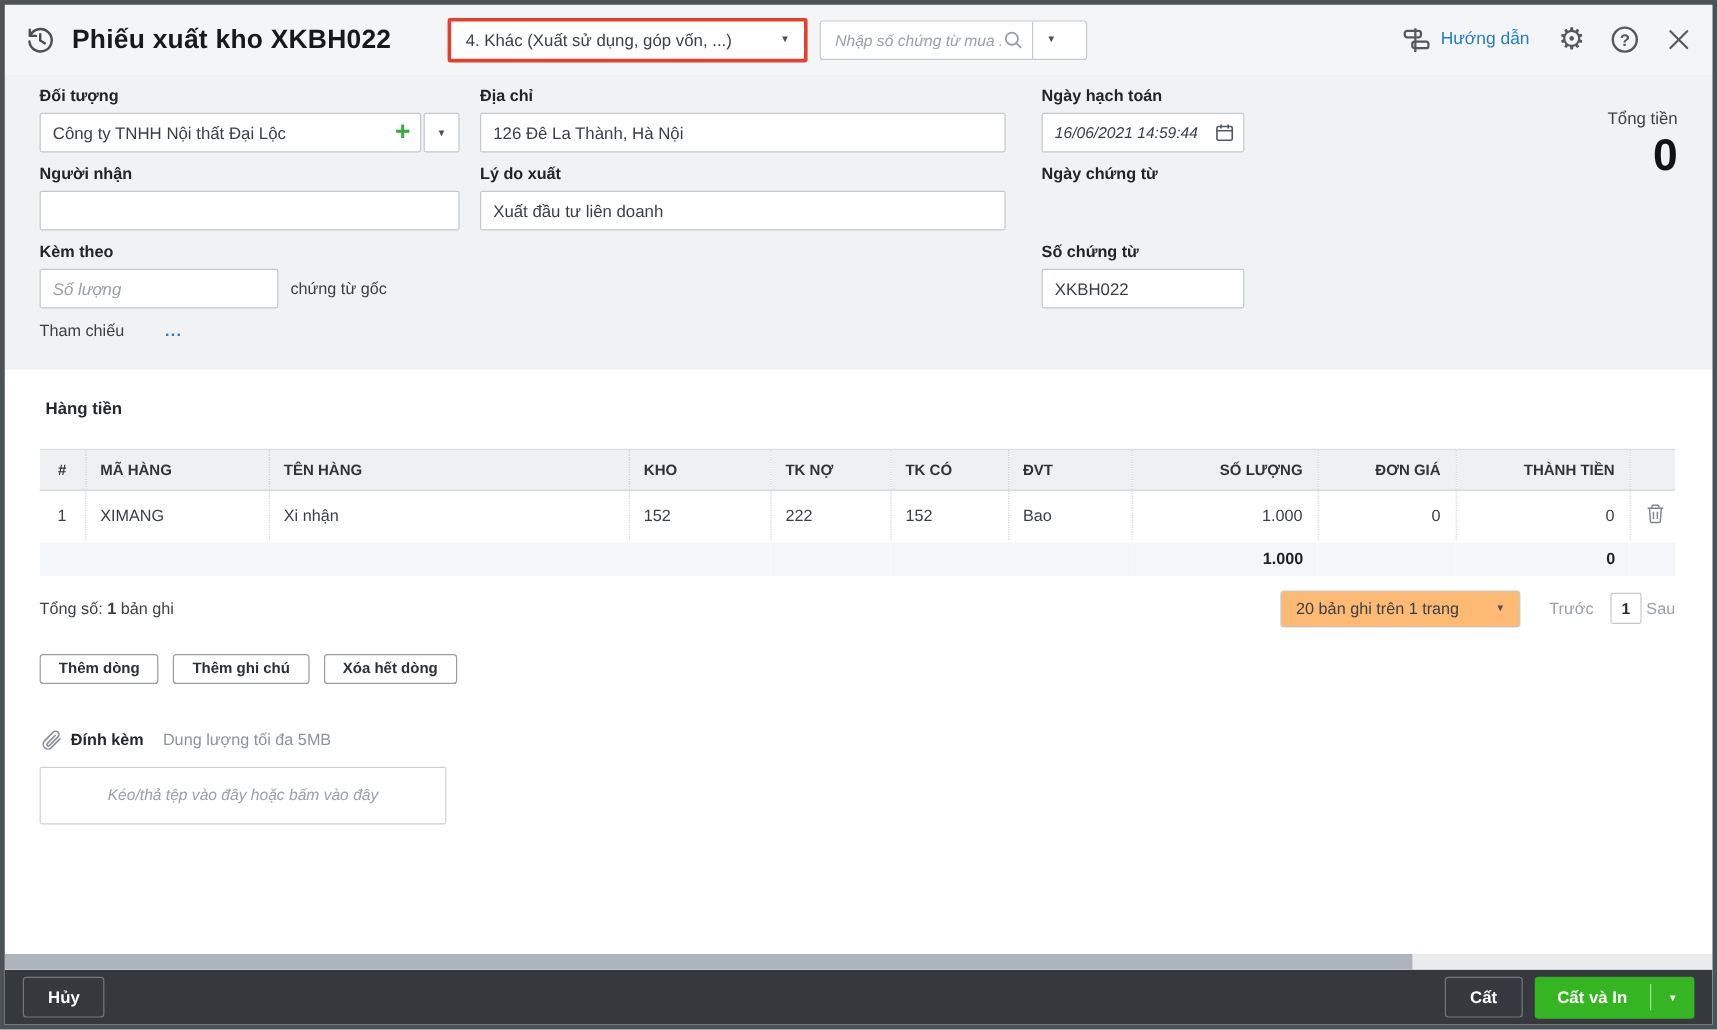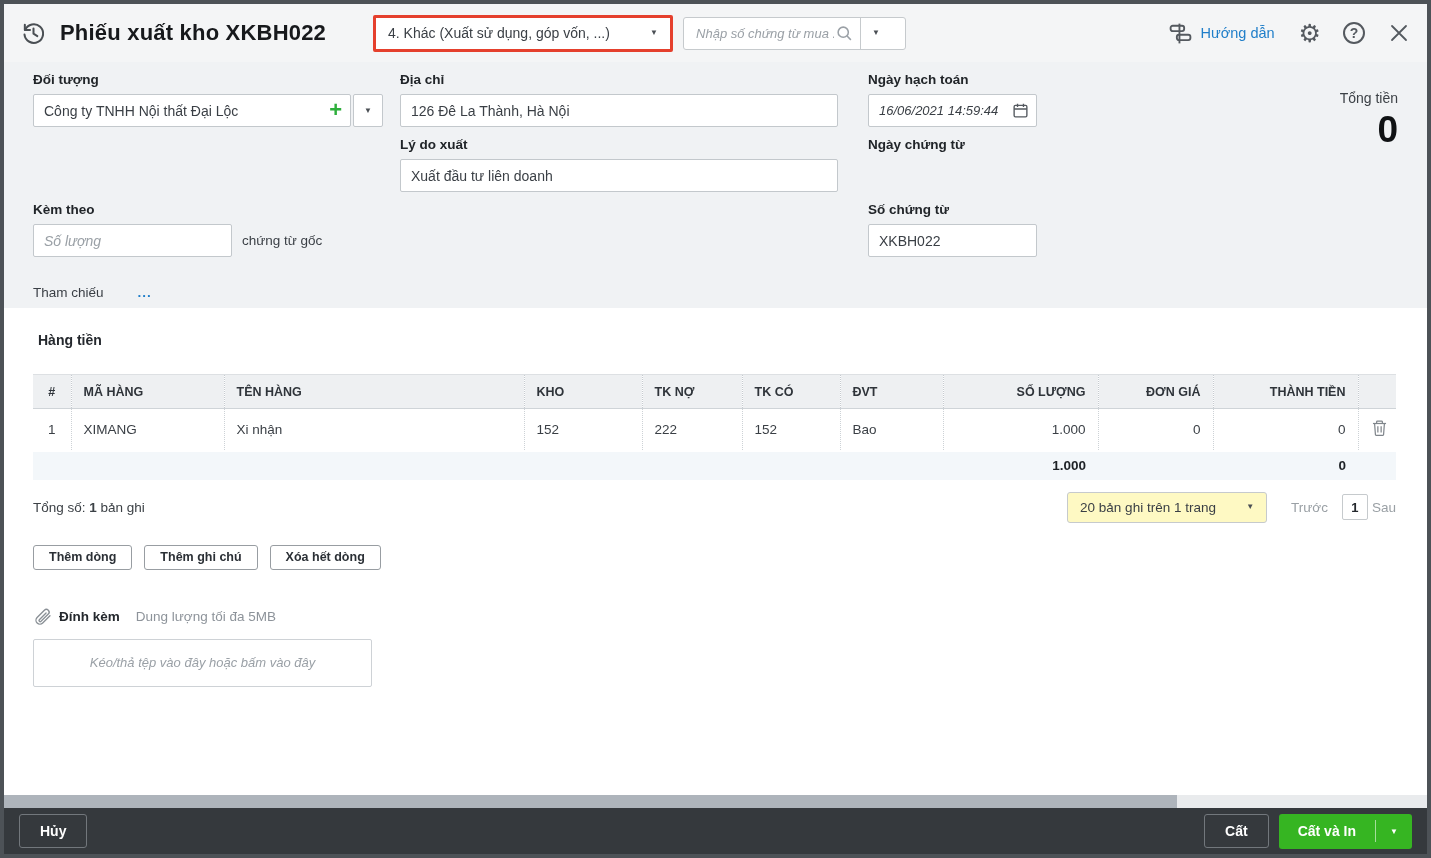--- a/index.html
+++ b/index.html
@@ -87,21 +87,21 @@
     color: #2eaf3c; font-size: 22px; font-weight: bold; cursor: pointer; line-height: 1.1;
   }
   .combo-caret {
     width: 30px; height: 33px; margin-left: 2px;
     background: #fff; border: 1px solid #c3c8cc; border-radius: 2px;
     display: flex; align-items: center; justify-content: center; cursor: pointer;
   }
   .date-wrap { position: relative; }
   .date-wrap .cal { position: absolute; right: 8px; top: 8px; width: 17px; height: 17px; cursor: pointer; }
   .suffix-text { font-size: 13.5px; color: #3a3f45; margin-left: 10px; }
-  .ref-row { display: flex; align-items: center; font-size: 13.5px; color: #3a3f45; margin-top: 17px; }
+  .ref-row { display: flex; align-items: center; font-size: 13.5px; color: #3a3f45; }
   .ref-link { color: #1f7ec9; font-weight: bold; margin-left: 34px; cursor: pointer; letter-spacing: 1px; }
   .total-block { position: absolute; right: 29px; top: 28px; text-align: right; }
   .total-label { font-size: 14px; color: #3c4146; }
   .total-value { font-size: 37px; font-weight: bold; color: #101214; margin-top: 3px; }
   
   .content { flex: 1 1 auto; background: #fff; padding: 20px 0 0 29px; overflow: hidden; }
   .section-title { font-size: 14px; font-weight: bold; color: #24282d; margin: 4px 0 0 5px; }
   table.grid { border-collapse: collapse; table-layout: fixed; width: 1363px; margin-top: 26px; }
   table.grid th {
     background: #eef0f2; height: 34px; font-size: 12.5px; font-weight: bold; color: #2f343a;
@@ -122,21 +122,21 @@
     border-top: 2px solid #ffffff; height: 29px; font-weight: bold; color: #1d2125;
   }
   .trash-ico { width: 17px; height: 18px; cursor: pointer; display: inline-block; }
   
   .pagi-row { width: 1363px; margin-top: 12px; display: flex; align-items: center; }
   .total-records { font-size: 13.5px; color: #3c4146; }
   .total-records b { font-weight: bold; }
   .pagi-right { margin-left: auto; display: flex; align-items: center; }
   .pagesize-select {
     width: 200px; height: 31px; border: 1px solid #c6cacd; border-radius: 3px;
-    background: #fef9c3; display: flex; align-items: center; padding: 0 12px;
+    background: #fdba74; display: flex; align-items: center; padding: 0 12px;
     font-size: 13.5px; color: #3a3f45; cursor: pointer;
   }
   .pagesize-select .caret { margin-left: auto; }
   .pagi-prev, .pagi-next { font-size: 13.5px; color: #9aa0a5; cursor: pointer; }
   .pagi-prev { margin-left: 24px; }
   .pagi-next { margin-left: 4px; }
   .pagi-page {
     width: 26px; height: 26px; margin-left: 14px;
     border: 1px solid #c6cacd; background: #fff; border-radius: 2px;
     font-size: 13px; font-weight: bold; color: #24282d;
@@ -258,20 +258,24 @@
             <path d="M2.5 8.2 h15 M6.5 2 v4 M13.5 2 v4"></path>
         </svg>
       </div>
     </div>
 
     <div class="total-block">
       <div class="total-label">Tổng tiền</div>
       <div class="total-value">0</div>
     </div>
 
+    <div class="fgroup" style="left:29px; top:75px; width:350px;">
+      <div class="flabel">Người nhận</div>
+      <input class="tbox" value="" style="">
+    </div>
 
     <div class="fgroup" style="left:396px; top:75px; width:438px;">
       <div class="flabel">Lý do xuất</div>
       <input class="tbox" value="Xuất đầu tư liên doanh" style="">
     </div>
 
     <div class="fgroup" style="left:864px; top:75px; width:169px;">
       <div class="flabel">Ngày chứng từ</div>
     </div>
 

